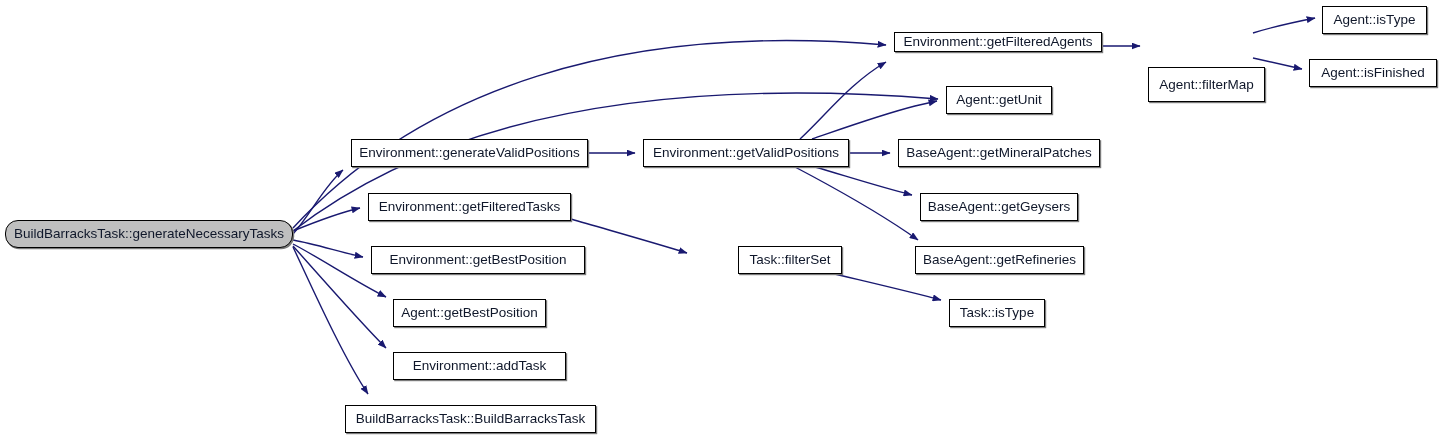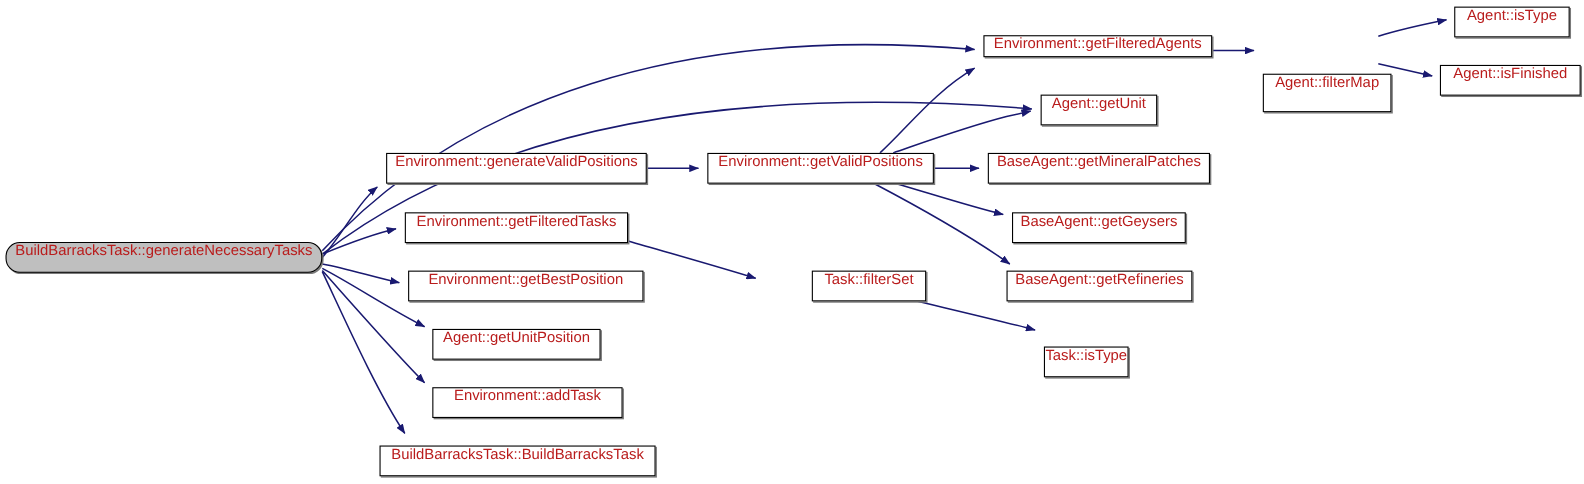--- a/index.html
+++ b/index.html
@@ -19,25 +19,25 @@
     position: absolute;
     left: 0;
     top: 0;
     width: 1440px;
     height: 440px;
   }
   .node {
     position: absolute;
     box-sizing: border-box;
     display: flex;
-    align-items: flex-start;
+    align-items: center;
     justify-content: center;
     border: 1px solid #000000;
     background: #ffffff;
-    color: #b91c1c;
+    color: #0f172a;
     font-size: 13.5px;
     line-height: 1;
     white-space: nowrap;
     letter-spacing: 0px;
     box-shadow: 1.2px 1.2px 0 0 #7a7a7a;
   }
   .node.root {
     background: #bfbfbf;
     border-radius: 13px;
   }
@@ -84,21 +84,21 @@
       <div class="node" style="left: 351px; top: 139px; width: 237px; height: 28px;">
         <span class="node-label">Environment::generateValidPositions</span>
       </div>
       <div class="node" style="left: 368px; top: 193px; width: 203px; height: 28px;">
         <span class="node-label">Environment::getFilteredTasks</span>
       </div>
       <div class="node" style="left: 371px; top: 246px; width: 214px; height: 28px;">
         <span class="node-label">Environment::getBestPosition</span>
       </div>
       <div class="node" style="left: 393px; top: 299px; width: 153px; height: 28px;">
-        <span class="node-label">Agent::getUnitPosition</span>
+        <span class="node-label">Agent::getBestPosition</span>
       </div>
       <div class="node" style="left: 393px; top: 352px; width: 173px; height: 28px;">
         <span class="node-label">Environment::addTask</span>
       </div>
       <div class="node" style="left: 345px; top: 405px; width: 251px; height: 28px;">
         <span class="node-label">BuildBarracksTask::BuildBarracksTask</span>
       </div>
       <div class="node" style="left: 643px; top: 139px; width: 206px; height: 28px;">
         <span class="node-label">Environment::getValidPositions</span>
       </div>
@@ -113,21 +113,21 @@
       </div>
       <div class="node" style="left: 898px; top: 139px; width: 202px; height: 28px;">
         <span class="node-label">BaseAgent::getMineralPatches</span>
       </div>
       <div class="node" style="left: 920px; top: 193px; width: 158px; height: 28px;">
         <span class="node-label">BaseAgent::getGeysers</span>
       </div>
       <div class="node" style="left: 915px; top: 246px; width: 169px; height: 28px;">
         <span class="node-label">BaseAgent::getRefineries</span>
       </div>
-      <div class="node" style="left: 949px; top: 315px; width: 77px; height: 28px;">
+      <div class="node" style="left: 949px; top: 299px; width: 96px; height: 28px;">
         <span class="node-label">Task::isType</span>
       </div>
       <div class="node" style="left: 1148px; top: 20px; width: 117px; height: 35px; margin-top: 47px;">
         <span class="node-label">Agent::filterMap</span>
       </div>
       <div class="node" style="left: 1322px; top: 6px; width: 105px; height: 28px;">
         <span class="node-label">Agent::isType</span>
       </div>
       <div class="node" style="left: 1309px; top: 59px; width: 128px; height: 28px;">
         <span class="node-label">Agent::isFinished</span>

